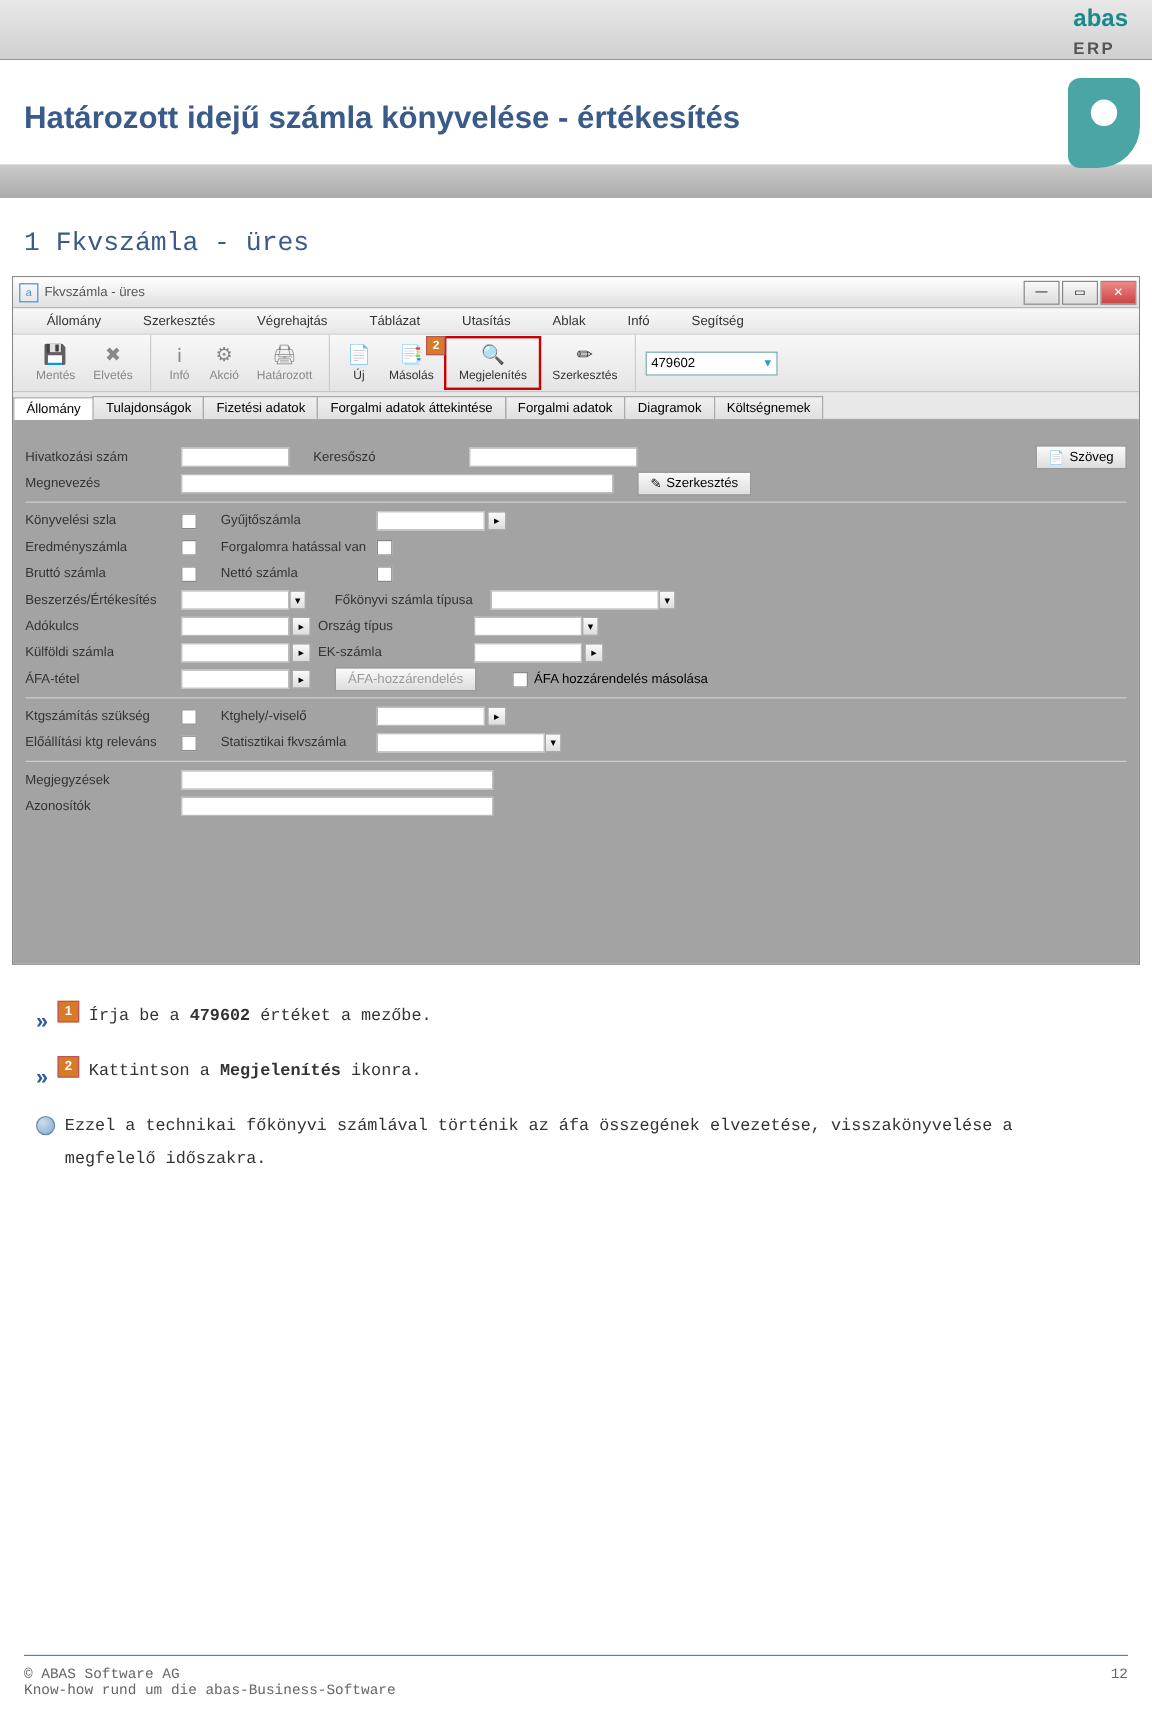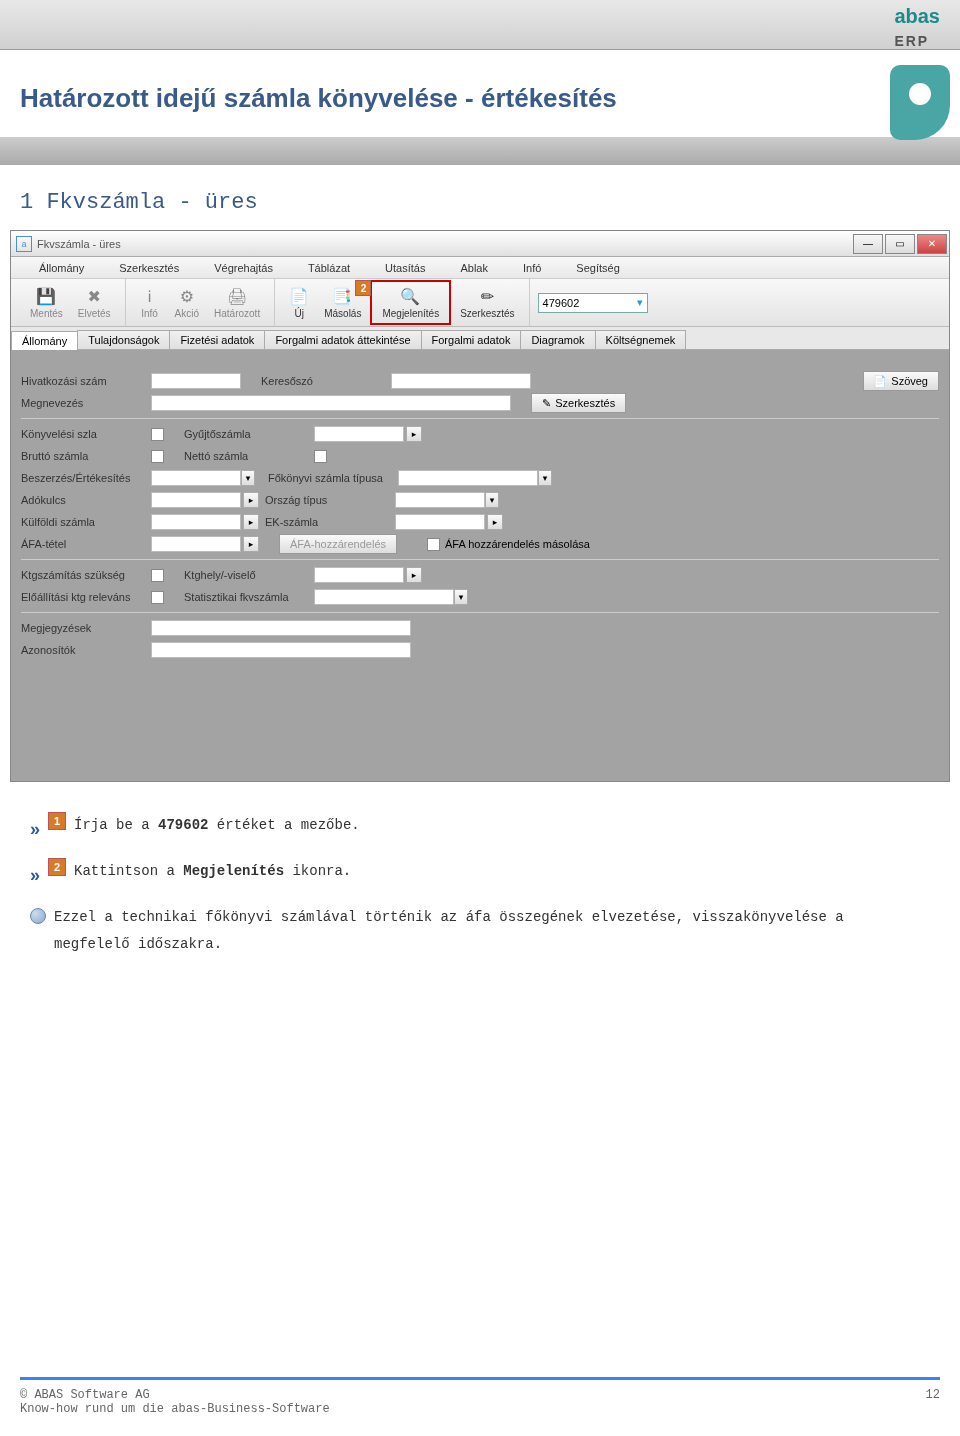--- a/index.html
+++ b/index.html
@@ -61,21 +61,21 @@
   .sp { width: 20px; }
   
   
   .instructions { padding: 30px 50px 30px 30px; font-size: 14px; color: #333; line-height: 1.9; }
   .inst-row { display: flex; align-items: flex-start; gap: 8px; margin-bottom: 12px; }
   .chevron { color: #2a5aa0; font-size: 18px; font-weight: bold; }
   .num-badge { background: #d87b28; color: #fff; width: 18px; height: 18px; display: inline-flex; align-items: center; justify-content: center; font-size: 11px; font-weight: bold; border: 1px solid #b55; flex-shrink: 0; }
   .note-icon { width: 16px; height: 16px; border-radius: 50%; background: radial-gradient(circle at 30% 30%, #cde, #8ac); border: 1px solid #68a; flex-shrink: 0; margin-top: 4px; }
   .inst-text { font-family: "Courier New", monospace; font-size: 14px; }
   
-  .footer { position: absolute; bottom: 20px; left: 20px; right: 20px; border-top: 3px solid #3b82f6; padding-top: 8px; font-family: "Courier New", monospace; font-size: 12px; color: #666; display: flex; }
+  .footer { position: absolute; bottom: 20px; left: 20px; right: 20px; border-top: 1px solid #3b82f6; padding-top: 8px; font-family: "Courier New", monospace; font-size: 12px; color: #666; display: flex; }
   .footer .page { margin-left: auto; }
 </style>
 </head>
 <body>
 
 <div class="header-bar">
   <div class="logo-top">
     <span class="abas">abas</span><br>
     <span class="erp">ERP</span>
   </div>
@@ -196,30 +196,36 @@
     </div>
     <div class="sep"></div>
     <div class="form-row">
       <span class="form-label">Könyvelési szla</span>
       <span class="chk"></span>
       <span class="form-label2">Gyűjtőszámla</span>
       <span class="inp w80"></span>
         <span class="pick-btn">▸</span>
     </div>
     <div class="form-row">
+      <span class="form-label">Eredményszámla</span>
+      <span class="chk"></span>
+      <span class="form-label2">Forgalomra hatással van</span>
+      <span class="chk"></span>
+    </div>
+    <div class="form-row">
       <span class="form-label">Bruttó számla</span>
       <span class="chk"></span>
       <span class="form-label2">Nettó számla</span>
       <span class="chk"></span>
     </div>
     <div class="form-row">
       <span class="form-label">Beszerzés/Értékesítés</span>
       <span class="inp w80"></span>
         <span class="dd-btn">▾</span>
-      <span class="form-label2" style="margin-left:13px">Főkönyvi számla típusa</span>
+      <span class="form-label2" style="margin-left:24px">Főkönyvi számla típusa</span>
       <span class="inp w140"></span>
         <span class="dd-btn">▾</span>
     </div>
     <div class="form-row">
       <span class="form-label">Adókulcs</span>
       <span class="inp w80"></span>
         <span class="pick-btn">▸</span>
       <span class="form-label2" style="margin-left:6px">Ország típus</span>
       <span class="inp w80"></span>
         <span class="dd-btn">▾</span>

